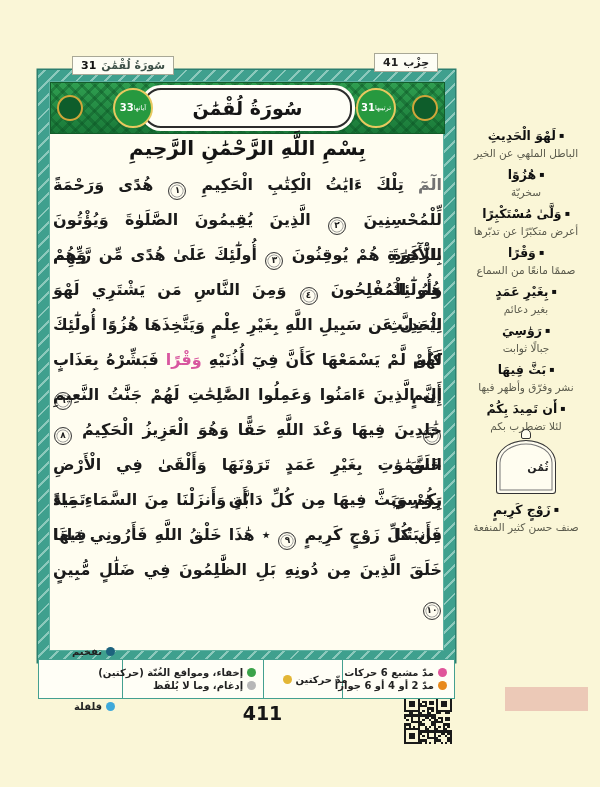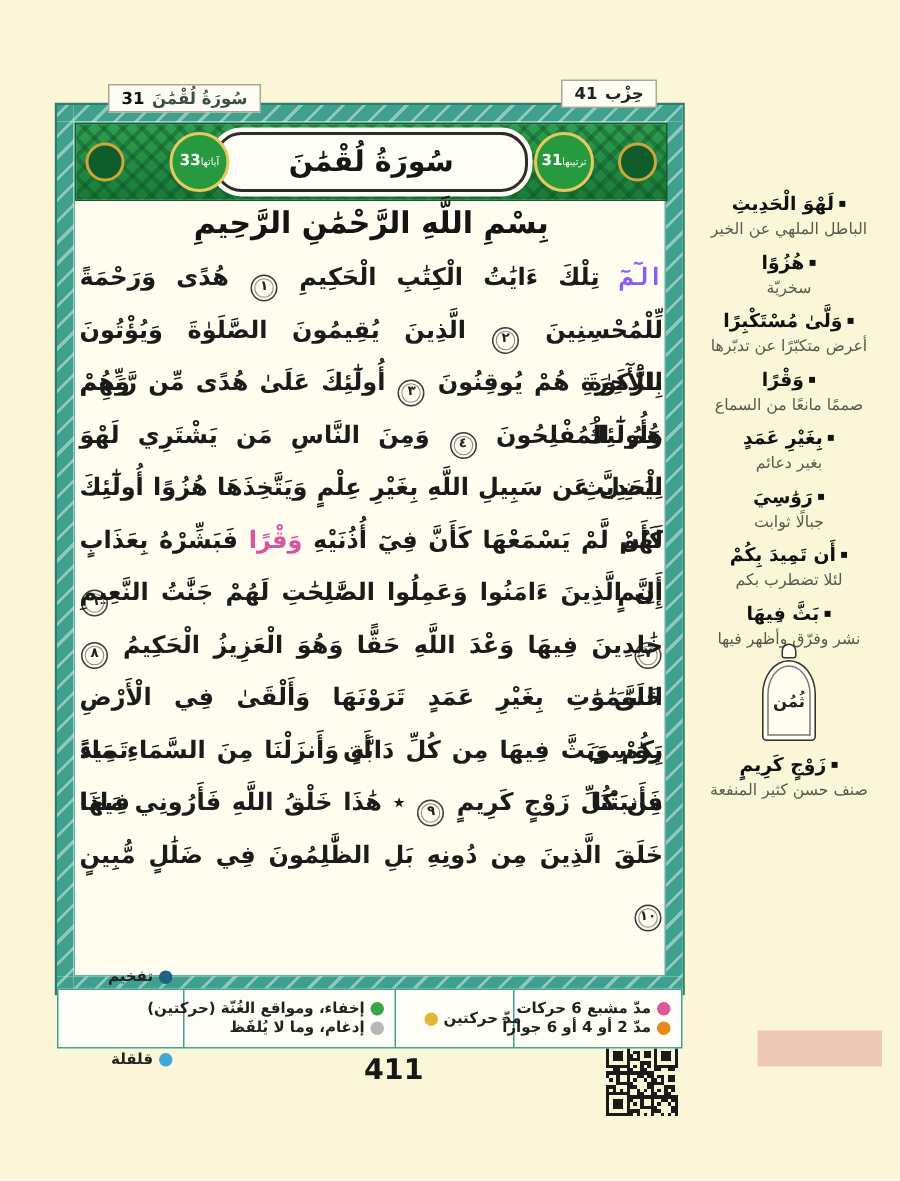--- a/index.html
+++ b/index.html
@@ -78,20 +78,21 @@
   .note{margin-bottom:7px;}
   .note .term{font-size:12.5px;font-weight:bold;color:#101010;line-height:1.35;}
   .note .term::before{content:"▪ ";font-size:8px;vertical-align:2px;}
   .note .def{font-size:10.5px;color:#5a5a4c;line-height:1.35;margin-top:1px;}
   .thumn{
     width:34px;height:52px;margin:4px auto 8px auto;position:relative;
     border:1.6px solid #333;border-radius:50% 50% 3px 3px / 42% 42% 3px 3px;
     display:flex;align-items:center;justify-content:center;
     font-size:11px;font-weight:bold;color:#222;background:#fffdf0;
     box-shadow:inset 0 0 0 2.5px #fffdf0, inset 0 0 0 3.5px #777;
+    padding-left:24px;
   }
   .thumn::before{
     content:"";position:absolute;top:-12px;left:50%;transform:translateX(-50%);
     width:8px;height:8px;background:#fffdf0;border:1.6px solid #333;border-radius:50% 50% 2px 2px;
   }
   .highlight-rect{position:absolute;left:505px;top:687px;width:83px;height:24px;background:#ecc9b7;z-index:1;}
   
   .legend{
     position:absolute;left:38px;top:659px;width:417px;height:40px;z-index:2;
     box-sizing:border-box;border:1px solid #44a090;background:#fffef6;
@@ -143,21 +144,21 @@
     <span class="t">سُورَةُ لُقْمَٰنَ</span>
   </div>
   <div class="badge badge-ayat">
     <span class="bl">آياتها</span>
     <span class="bv">33</span>
   </div>
 </div>
 
 <div class="basmala">بِسْمِ اللَّهِ الرَّحْمَٰنِ الرَّحِيمِ</div>
 <div class="qtext" id="qtext">
-    <div class="qline"><span style="color: #8b5cf6; font-family: Liberation Mono, monospace;">الٓمٓ</span><span> تِلْكَ ءَايَٰتُ الْكِتَٰبِ الْحَكِيمِ </span><span class="verse-medallion">١</span><span> هُدًى وَرَحْمَةً</span></div>
+    <div class="qline"><span style="color: #737373;">الٓمٓ</span><span> تِلْكَ ءَايَٰتُ الْكِتَٰبِ الْحَكِيمِ </span><span class="verse-medallion">١</span><span> هُدًى وَرَحْمَةً</span></div>
     <div class="qline"><span>لِّلْمُحْسِنِينَ </span><span class="verse-medallion">٢</span><span> الَّذِينَ يُقِيمُونَ الصَّلَوٰةَ وَيُؤْتُونَ الزَّكَوٰةَ وَهُم</span></div>
     <div class="qline"><span>بِالْأٓخِرَةِ هُمْ يُوقِنُونَ </span><span class="verse-medallion">٣</span><span> أُولَٰٓئِكَ عَلَىٰ هُدًى مِّن رَّبِّهِمْ وَأُولَٰٓئِكَ</span></div>
     <div class="qline"><span>هُمُ الْمُفْلِحُونَ </span><span class="verse-medallion">٤</span><span> وَمِنَ النَّاسِ مَن يَشْتَرِي لَهْوَ الْحَدِيثِ</span></div>
     <div class="qline"><span>لِيُضِلَّ عَن سَبِيلِ اللَّهِ بِغَيْرِ عِلْمٍ وَيَتَّخِذَهَا هُزُوًا أُولَٰٓئِكَ لَهُمْ</span></div>
     <div class="qline"><span>كَأَن لَّمْ يَسْمَعْهَا كَأَنَّ فِيٓ أُذُنَيْهِ </span><span style="color: rgb(216, 86, 159);">وَقْرًا</span><span> فَبَشِّرْهُ بِعَذَابٍ أَلِيمٍ </span><span class="verse-medallion">٦</span></div>
     <div class="qline"><span>إِنَّ الَّذِينَ ءَامَنُوا وَعَمِلُوا الصَّٰلِحَٰتِ لَهُمْ جَنَّٰتُ النَّعِيمِ </span><span class="verse-medallion">٧</span></div>
     <div class="qline"><span>خَٰلِدِينَ فِيهَا وَعْدَ اللَّهِ حَقًّا وَهُوَ الْعَزِيزُ الْحَكِيمُ </span><span class="verse-medallion">٨</span><span> خَلَقَ</span></div>
     <div class="qline"><span>السَّمَٰوَٰتِ بِغَيْرِ عَمَدٍ تَرَوْنَهَا وَأَلْقَىٰ فِي الْأَرْضِ رَوَٰسِيَ أَن تَمِيدَ</span></div>
     <div class="qline"><span>بِكُمْ وَبَثَّ فِيهَا مِن كُلِّ دَابَّةٍ وَأَنزَلْنَا مِنَ السَّمَاءِ مَاءً فَأَنبَتْنَا فِيهَا</span></div>
     <div class="qline"><span>مِن كُلِّ زَوْجٍ كَرِيمٍ </span><span class="verse-medallion">٩</span><span> ٭ هَٰذَا خَلْقُ اللَّهِ فَأَرُونِي مَاذَا</span></div>
@@ -183,26 +184,26 @@
     </div>
     <div class="note">
       <div class="term">بِغَيْرِ عَمَدٍ</div>
       <div class="def">بغير دعائم</div>
     </div>
     <div class="note">
       <div class="term">رَوَٰسِيَ</div>
       <div class="def">جبالًا ثوابت</div>
     </div>
     <div class="note">
+      <div class="term">بَثَّ فِيهَا</div>
+      <div class="def">نشر وفرّق وأظهر فيها</div>
+    </div>
+    <div class="note">
       <div class="term">أَن تَمِيدَ بِكُمْ</div>
       <div class="def">لئلا تضطرب بكم</div>
-    </div>
-    <div class="note">
-      <div class="term">بَثَّ فِيهَا</div>
-      <div class="def">نشر وفرّق وأظهر فيها</div>
     </div>
     <div class="thumn">ثُمُن</div>
     <div class="note">
       <div class="term">زَوْجٍ كَرِيمٍ</div>
       <div class="def">صنف حسن كثير المنفعة</div>
     </div>
   </div>
 
 <div class="highlight-rect"></div>
 

